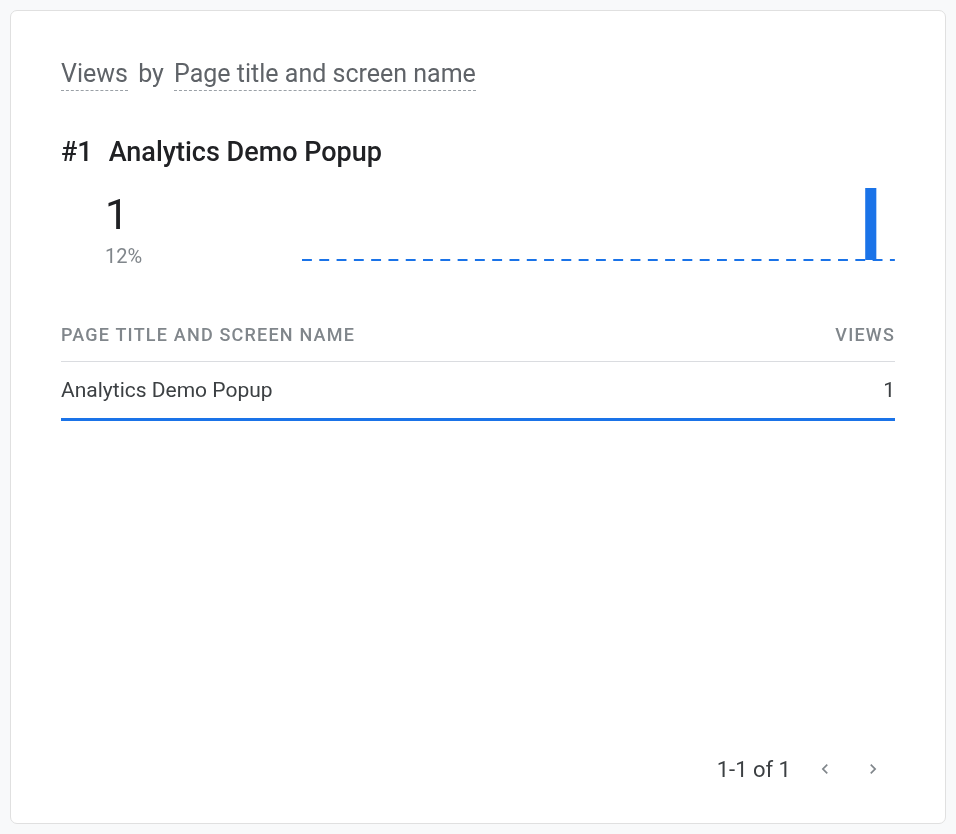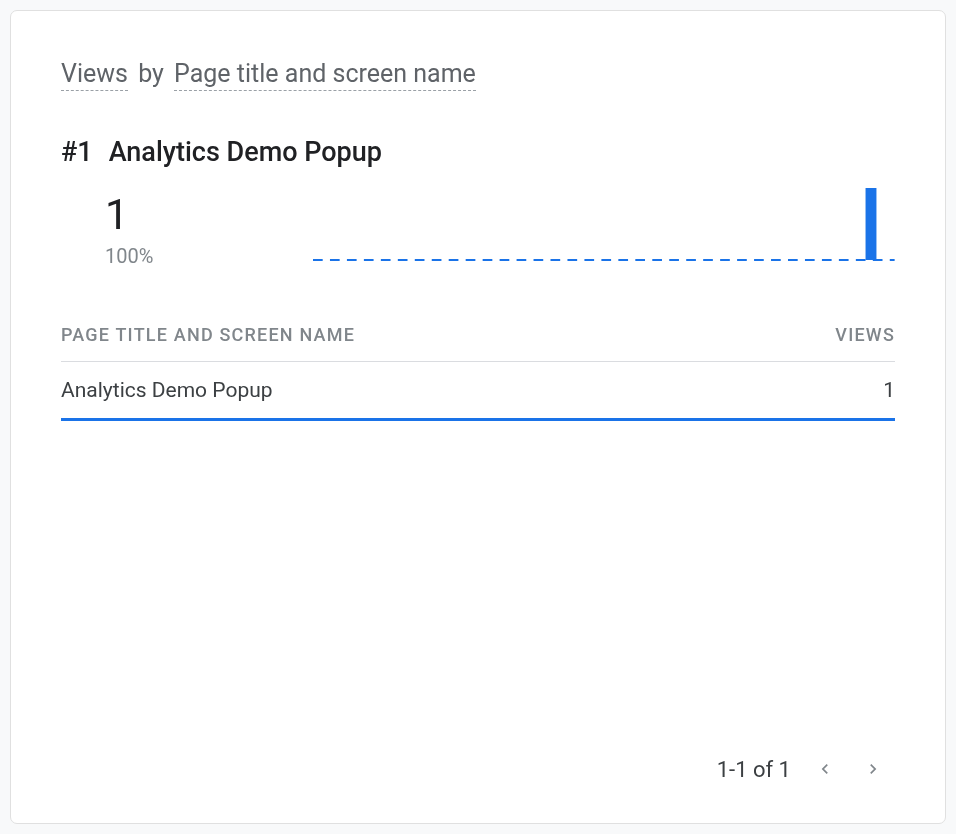--- a/index.html
+++ b/index.html
@@ -162,21 +162,21 @@
   </div>
 
   <div class="top-item">
     <span class="rank-label">#1</span>
     <span class="top-item-name">Analytics Demo Popup</span>
   </div>
 
   <div class="top-item-stats">
     <div class="top-item-numbers">
       <span class="top-item-value">1</span>
-      <span class="top-item-percent">100%</span>
+      <span class="top-item-percent">12%</span>
     </div>
     <div class="sparkline">
       <svg viewBox="0 0 480 90" preserveAspectRatio="none">
         <line x1="0" y1="82" x2="480" y2="82" stroke="#1a73e8" stroke-width="2" stroke-dasharray="8,6"></line>
         <rect x="456" y="10" width="9" height="72" fill="#1a73e8"></rect>
       </svg>
     </div>
   </div>
 
   <div class="table-header">

